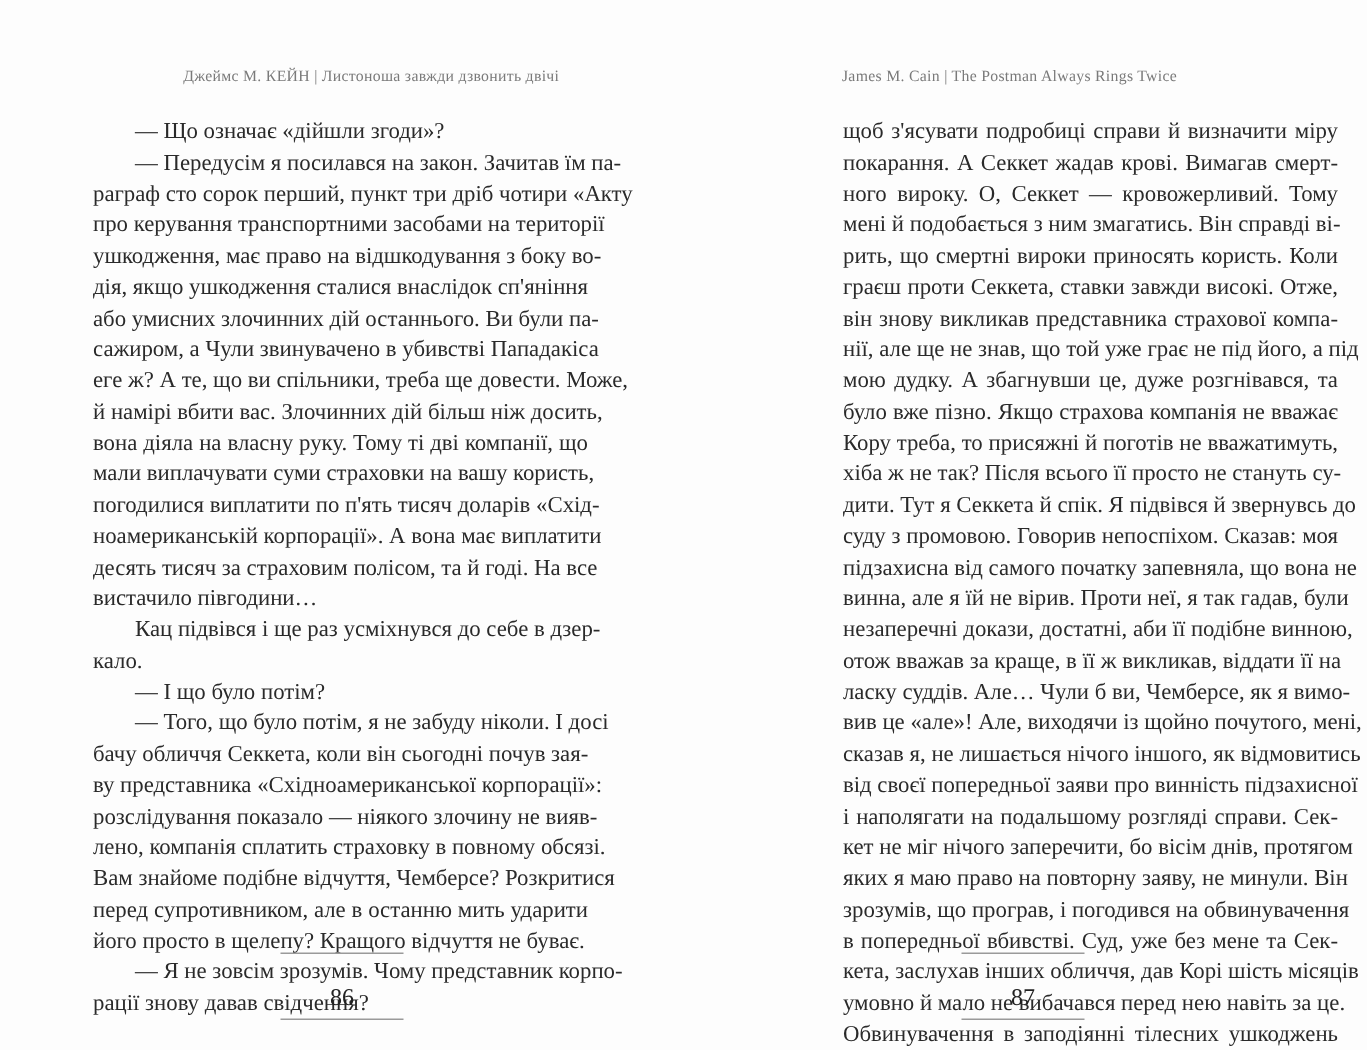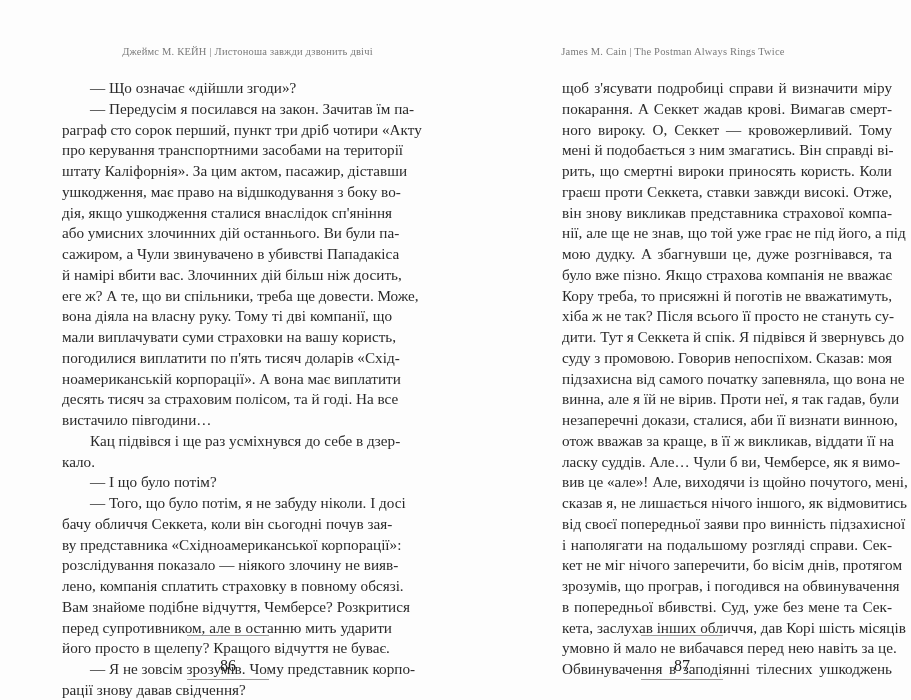--- a/index.html
+++ b/index.html
@@ -37,27 +37,26 @@
 </head>
 <body>
 
 <div class="page left">
   <div class="running-head">Джеймс М. КЕЙН | Листоноша завжди дзвонить двічі</div>
   <div class="text" id="left-text">
       <span class="line indent last">— Що означає «дійшли згоди»?</span>
       <span class="line indent">— Передусім я посилався на закон. Зачитав їм па-</span>
       <span class="line">раграф сто сорок перший, пункт три дріб чотири «Акту</span>
       <span class="line">про керування транспортними засобами на території</span>
-      <span class="line">штату Каліфорнія». За цим актом, пасажир, діставши</span>
       <span class="line">ушкодження, має право на відшкодування з боку во-</span>
       <span class="line">дія, якщо ушкодження сталися внаслідок сп'яніння</span>
       <span class="line">або умисних злочинних дій останнього. Ви були па-</span>
       <span class="line">сажиром, а Чули звинувачено в убивстві Пападакіса</span>
+      <span class="line">еге ж? А те, що ви спільники, треба ще довести. Може,</span>
       <span class="line">й намірі вбити вас. Злочинних дій більш ніж досить,</span>
-      <span class="line">еге ж? А те, що ви спільники, треба ще довести. Може,</span>
       <span class="line">вона діяла на власну руку. Тому ті дві компанії, що</span>
       <span class="line">мали виплачувати суми страховки на вашу користь,</span>
       <span class="line">погодилися виплатити по п'ять тисяч доларів «Схід-</span>
       <span class="line">ноамериканській корпорації». А вона має виплатити</span>
       <span class="line">десять тисяч за страховим полісом, та й годі. На все</span>
       <span class="line last">вистачило півгодини…</span>
       <span class="line indent">Кац підвівся і ще раз усміхнувся до себе в дзер-</span>
       <span class="line last">кало.</span>
       <span class="line indent last">— І що було потім?</span>
       <span class="line indent">— Того, що було потім, я не забуду ніколи. І досі</span>
@@ -86,28 +85,29 @@
       <span class="line">він знову викликав представника страхової компа-</span>
       <span class="line">нії, але ще не знав, що той уже грає не під його, а під</span>
       <span class="line">мою дудку. А збагнувши це, дуже розгнівався, та</span>
       <span class="line">було вже пізно. Якщо страхова компанія не вважає</span>
       <span class="line">Кору треба, то присяжні й поготів не вважатимуть,</span>
       <span class="line">хіба ж не так? Після всього її просто не стануть су-</span>
       <span class="line">дити. Тут я Секкета й спік. Я підвівся й звернувсь до</span>
       <span class="line">суду з промовою. Говорив непоспіхом. Сказав: моя</span>
       <span class="line">підзахисна від самого початку запевняла, що вона не</span>
       <span class="line">винна, але я їй не вірив. Проти неї, я так гадав, були</span>
-      <span class="line">незаперечні докази, сталися, аби її визнати винною,</span>
+      <span class="line">незаперечні докази, достатні, аби її подібне винною,</span>
       <span class="line">отож вважав за краще, в її ж викликав, віддати її на</span>
       <span class="line">ласку суддів. Але… Чули б ви, Чемберсе, як я вимо-</span>
       <span class="line">вив це «але»! Але, виходячи із щойно почутого, мені,</span>
       <span class="line">сказав я, не лишається нічого іншого, як відмовитись</span>
       <span class="line">від своєї попередньої заяви про винність підзахисної</span>
       <span class="line">і наполягати на подальшому розгляді справи. Сек-</span>
       <span class="line">кет не міг нічого заперечити, бо вісім днів, протягом</span>
+      <span class="line">яких я маю право на повторну заяву, не минули. Він</span>
       <span class="line">зрозумів, що програв, і погодився на обвинувачення</span>
       <span class="line">в попередньої вбивстві. Суд, уже без мене та Сек-</span>
       <span class="line">кета, заслухав інших обличчя, дав Корі шість місяців</span>
       <span class="line">умовно й мало не вибачався перед нею навіть за це.</span>
       <span class="line">Обвинувачення в заподіянні тілесних ушкоджень</span>
     </div>
   <div class="folio">87</div>
 </div>
 
 </body></html>

